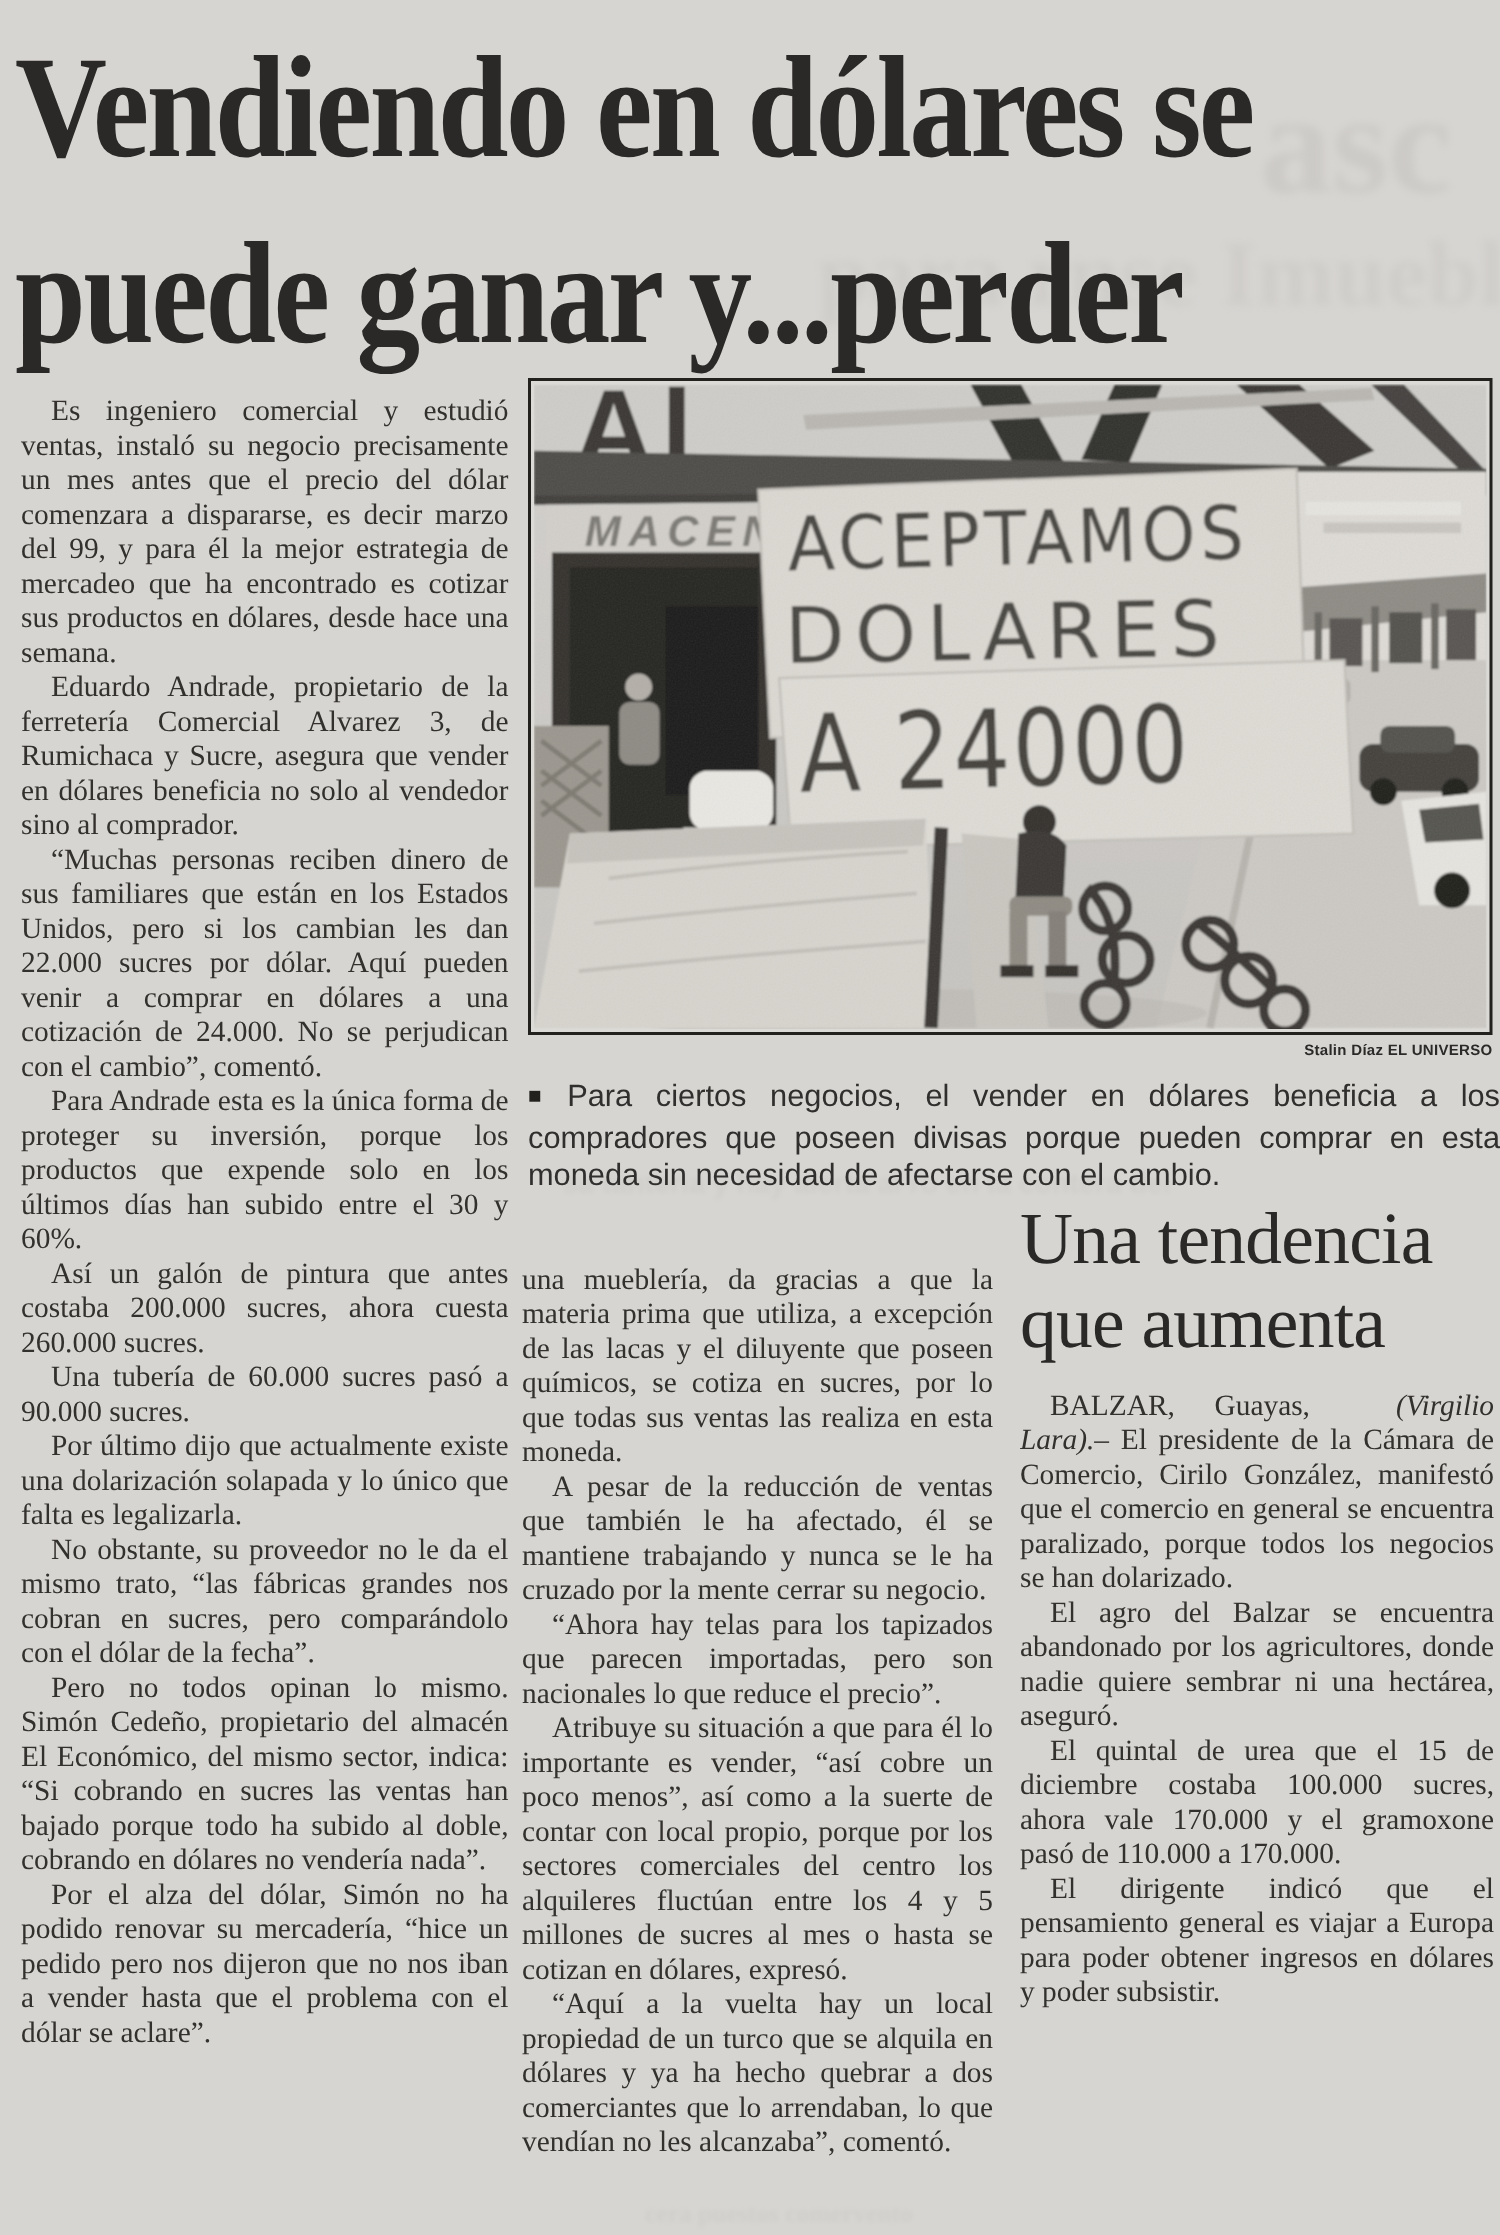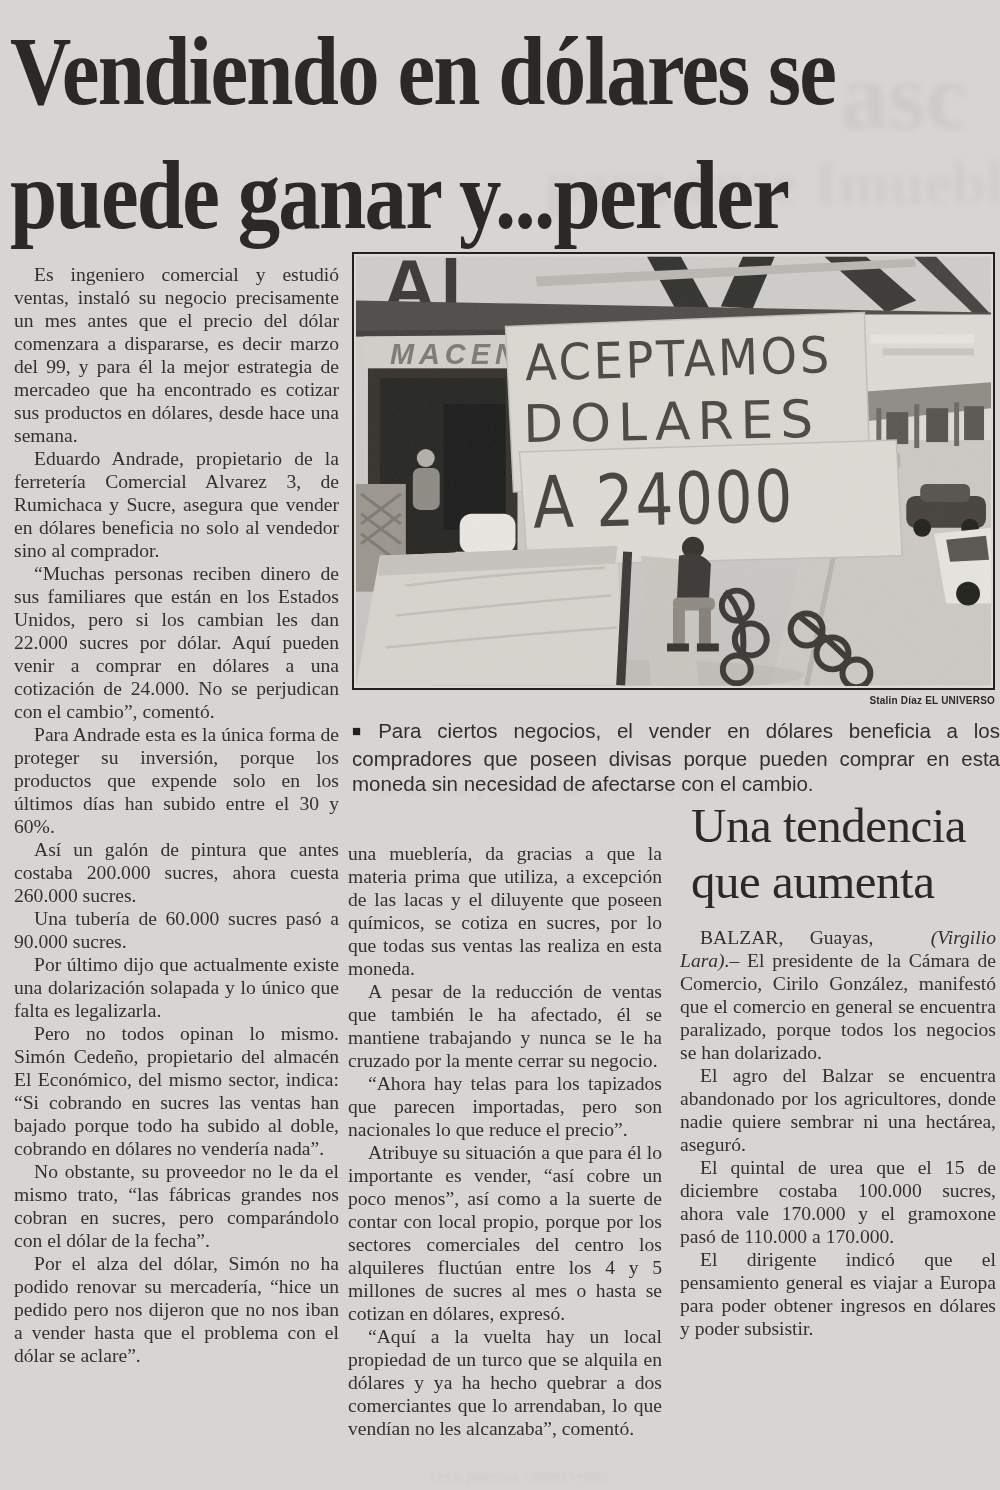--- a/index.html
+++ b/index.html
@@ -53,21 +53,21 @@
   .col .para{text-indent:20px;}
   .col1{left:14px;top:263px;width:325px;height:1222px;}
   .col2{left:348px;top:842px;width:314px;height:672px;}
   .col3{left:680px;top:798px;width:316px;height:684px;}
   .col2 p:first-of-type{text-indent:0;}
   .subhead{
     text-align:center;font-weight:bold;text-indent:0!important;
     font-size:21.5px;margin:13px 0 3px!important;color:#2b2927;
   }
   .col3-head{
-    font-weight:normal;font-size:49px;line-height:56px;margin:0 0 16px 11px;
+    font-weight:normal;font-size:49px;line-height:56px;margin:0 0 16px 0;
     color:#2b2927;letter-spacing:-.5px;text-align:left;text-indent:0;
   }
   .lead em{font-style:italic;margin-left:31px;}
 </style>
 </head>
 <body>
 
 <div class="ghost g-a">asc</div>
 <div class="ghost g-b">para rnse Imuebl</div>
 <div class="ghost g-c">sa tanteria y hay alerta al ro en la contera del</div>
@@ -207,22 +207,22 @@
 
 <div class="col col1">
 
 <p class="para">Es ingeniero comercial y estudió ventas, instaló su negocio precisamente un mes antes que el precio del dólar comenzara a dispararse, es decir marzo del 99, y para él la mejor estrategia de mercadeo que ha encontrado es cotizar sus productos en dólares, desde hace una semana.</p>
     <p class="para">Eduardo Andrade, propietario de la ferretería Comercial Alvarez 3, de Rumichaca y Sucre, asegura que vender en dólares beneficia no solo al vendedor sino al comprador.</p>
     <p class="para">“Muchas personas reciben dinero de sus familiares que están en los Estados Unidos, pero si los cambian les dan 22.000 sucres por dólar. Aquí pueden venir a comprar en dólares a una cotización de 24.000. No se perjudican con el cambio”, comentó.</p>
     <p class="para">Para Andrade esta es la única forma de proteger su inversión, porque los productos que expende solo en los últimos días han subido entre el 30 y 60%.</p>
     <p class="para">Así un galón de pintura que antes costaba 200.000 sucres, ahora cuesta 260.000 sucres.</p>
     <p class="para">Una tubería de 60.000 sucres pasó a 90.000 sucres.</p>
     <p class="para">Por último dijo que actualmente existe una dolarización solapada y lo único que falta es legalizarla.</p>
+    <p class="para">No obstante, su proveedor no le da el mismo trato, “las fábricas grandes nos cobran en sucres, pero comparándolo con el dólar de la fecha”.</p>
     <p class="para">Pero no todos opinan lo mismo. Simón Cedeño, propietario del almacén El Económico, del mismo sector, indica: “Si cobrando en sucres las ventas han bajado porque todo ha subido al doble, cobrando en dólares no vendería nada”.</p>
-    <p class="para">No obstante, su proveedor no le da el mismo trato, “las fábricas grandes nos cobran en sucres, pero comparándolo con el dólar de la fecha”.</p>
     <p class="para">Por el alza del dólar, Simón no ha podido renovar su mercadería, “hice un pedido pero nos dijeron que no nos iban a vender hasta que el problema con el dólar se aclare”.</p>
   </div>
 
 <div class="col col2">
 
 <p class="para">una mueblería, da gracias a que la materia prima que utiliza, a excepción de las lacas y el diluyente que poseen químicos, se cotiza en sucres, por lo que todas sus ventas las realiza en esta moneda.</p>
     <p class="para">A pesar de la reducción de ventas que también le ha afectado, él se mantiene trabajando y nunca se le ha cruzado por la mente cerrar su negocio.</p>
     <p class="para">“Ahora hay telas para los tapizados que parecen importadas, pero son nacionales lo que reduce el precio”.</p>
     <p class="para">Atribuye su situación a que para él lo importante es vender, “así cobre un poco menos”, así como a la suerte de contar con local propio, porque por los sectores comerciales del centro los alquileres fluctúan entre los 4 y 5 millones de sucres al mes o hasta se cotizan en dólares, expresó.</p>
     <p class="para">“Aquí a la vuelta hay un local propiedad de un turco que se alquila en dólares y ya ha hecho quebrar a dos comerciantes que lo arrendaban, lo que vendían no les alcanzaba”, comentó.</p>

